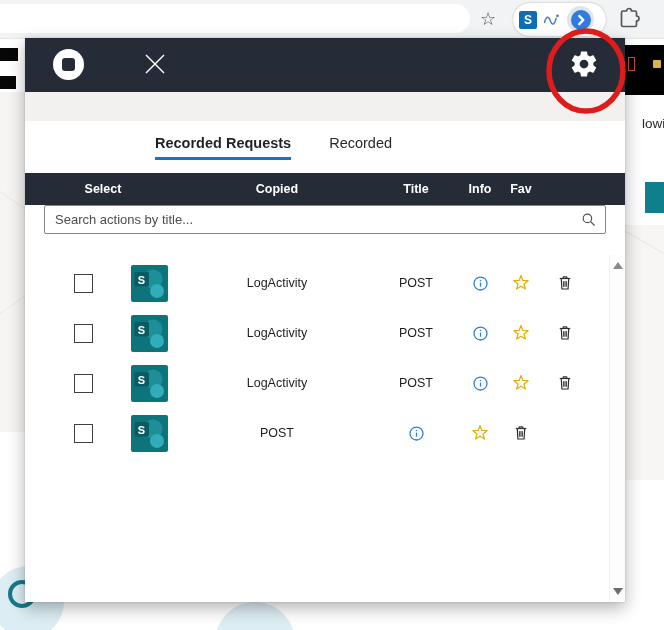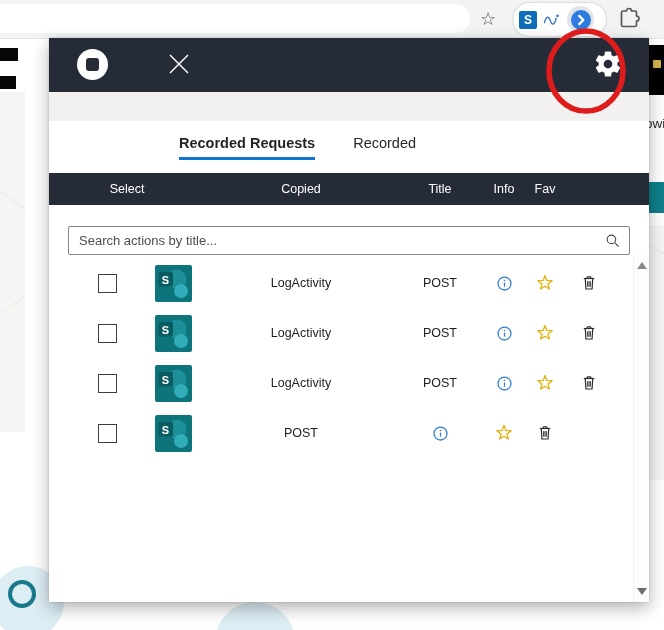--- a/index.html
+++ b/index.html
@@ -39,41 +39,41 @@
   .frag-text{position:absolute;left:626px;top:116px;font-size:13.5px;color:#29282a;z-index:1;margin-left:16px;}
   .teal-btn{position:absolute;left:645px;top:182px;width:19px;height:31px;background:#0e7f8b;z-index:1;}
   .right-gray{position:absolute;left:625px;top:225px;width:39px;height:255px;background:#f7f6f4;overflow:hidden;}
   .right-gray .diag{position:absolute;left:-20px;top:20px;width:90px;height:1px;background:#e9e6e3;transform:rotate(30deg);}
   .circle1{position:absolute;left:-8px;top:566px;width:72px;height:72px;border-radius:50%;background:#dcedf4;}
   .ring{position:absolute;left:8px;top:580px;width:20px;height:20px;border:4px solid #17798b;border-radius:50%;background:transparent;}
   .circle2{position:absolute;left:215px;top:602px;width:80px;height:80px;border-radius:50%;background:#dcedf4;}
 
   
   .popup{position:absolute;left:25px;top:38px;width:600px;height:564px;background:#fff;z-index:10;
-         box-shadow:0 6px 16px rgba(0,0,0,.30),0 0 2px rgba(0,0,0,.18);margin-left:24px;}
+         box-shadow:0 6px 16px rgba(0,0,0,.30),0 0 2px rgba(0,0,0,.18);}
   .p-header{height:54px;background:#262c37;position:relative;}
   .stop-btn{position:absolute;left:28px;top:11px;width:31px;height:31px;border-radius:50%;background:#fff;
             display:flex;align-items:center;justify-content:center;cursor:pointer;}
   .stop-sq{width:13px;height:13px;background:#262c37;border-radius:3px;}
   .close-btn{position:absolute;left:116px;top:12px;width:28px;height:28px;cursor:pointer;}
   .gear-btn{position:absolute;left:544px;top:11px;width:30px;height:30px;cursor:pointer;}
 
   .gray-strip{height:29px;background:#f2f1ef;}
 
   .tabs{height:52px;background:#fff;display:flex;align-items:flex-start;gap:38px;
         padding:14px 0 0 130px;box-sizing:border-box;}
   .tab{font-size:14.5px;color:#24272c;padding-bottom:6px;border-bottom:3px solid transparent;cursor:pointer;}
   .tab.active{font-weight:bold;color:#1f2226;border-bottom-color:#1176d1;}
 
   .thead{height:32px;background:#262c37;display:grid;
          grid-template-columns:156px 192px 86px 42px 40px 48px auto;
-         align-items:center;color:#fff;font-size:12.5px;font-weight:normal;}
+         align-items:center;color:#fff;font-size:12.5px;font-weight:bold;}
   .thead span{text-align:center;}
 
-  .search-row{height:50px;display:flex;align-items:flex-end;padding:0 19px;box-sizing:border-box;background:#fff;}
+  .search-row{height:50px;display:flex;align-items:flex-start;padding:0 19px;box-sizing:border-box;background:#fff;}
   .search-box{flex:1;height:29px;border:1px solid #858585;border-radius:2px;display:flex;
               align-items:center;padding:0 8px;box-sizing:border-box;background:#fff;}
   .search-box input{border:none;outline:none;flex:1;font-size:13px;color:#201f1e;
                     font-family:"Liberation Sans",sans-serif;background:transparent;}
   .search-box input::placeholder{color:#4f4d4b;opacity:1;}
 
   .list{position:relative;height:347px;background:#fff;}
   .rows{padding-top:3px;}
   .row{display:grid;grid-template-columns:92px 64px 192px 86px 42px 40px 48px;align-items:center;height:50px;}
   .checkbox{width:19px;height:19px;border:1.5px solid #3f3e3d;background:#fff;justify-self:center;

